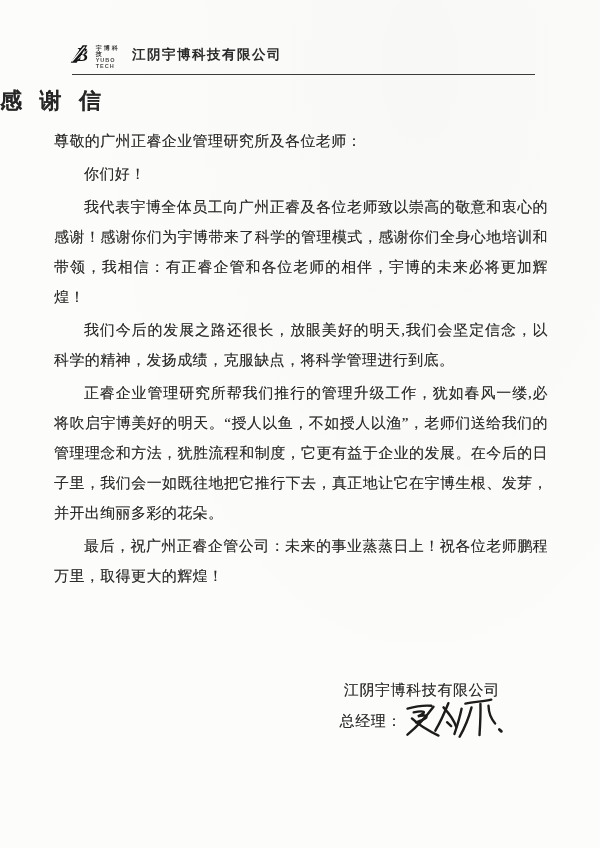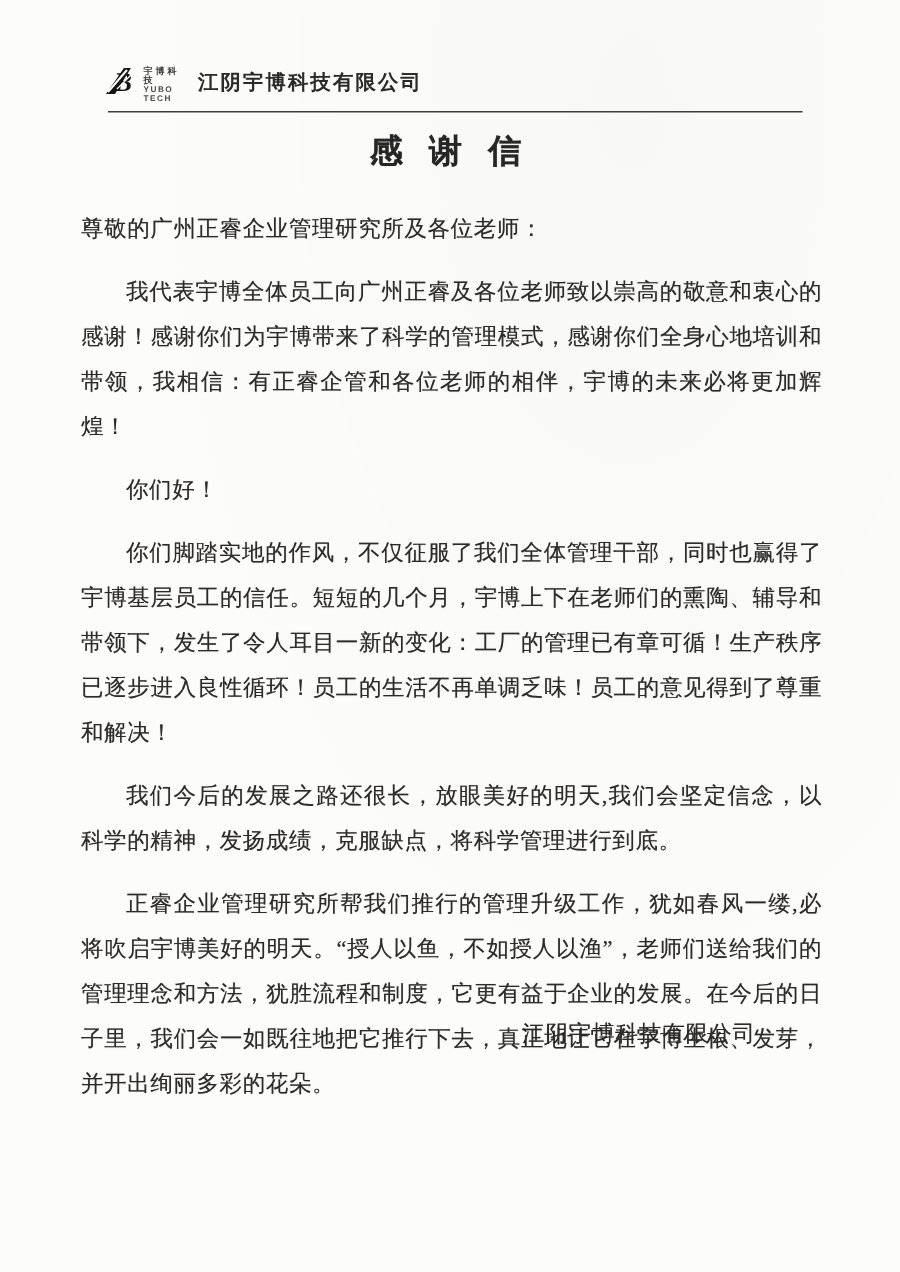--- a/index.html
+++ b/index.html
@@ -36,32 +36,32 @@
     font-size: 13.5px; font-weight: bold; letter-spacing: 1.5px;
     color: #2b2b2b; white-space: nowrap;
   }
   .head-rule {
     position: absolute; left: 72px; top: 74px; width: 463px; height: 0;
     border-top: 1.6px solid #3c3c3c;
   }
   
   .letter-title {
     position: absolute; left: 0; top: 86px; width: 600px;
-    text-align: center; font-size: 22px; font-weight: bold;
+    font-size: 22px; font-weight: bold;
     letter-spacing: 6px; color: #262626; margin: 0;
     text-shadow: 0 0 0.5px rgba(40,40,40,0.55);
   }
   
   .letter-body {
     position: absolute; left: 54px; top: 126px; width: 494px;
     font-size: 15px; line-height: 30px; letter-spacing: 0.4px;
     text-align: justify; color: #2c2b29;
     text-shadow: 0 0 0.5px rgba(45,45,45,0.5);
   }
-  .letter-body p { margin: 12px 0 3px 0; }
+  .letter-body p { margin: 0 0 3px 0; }
   .salutation { text-indent: 0; }
   .indent { text-indent: 2em; }
   
   .sig-block {
     position: absolute; top: 679px; right: 96px;
     text-align: center; color: #2c2b29;
     font-size: 15px; letter-spacing: 0.6px;
     text-shadow: 0 0 0.5px rgba(45,45,45,0.5);
   }
   .sig-company { display: block; line-height: 22px; white-space: nowrap; }
@@ -94,24 +94,43 @@
       </span>
     </div>
     <span class="company-name">江阴宇博科技有限公司</span>
   </div>
   <div class="head-rule"></div>
 
   <h1 class="letter-title">感 谢 信</h1>
 
   <div class="letter-body">
     <p class="salutation">尊敬的广州正睿企业管理研究所及各位老师：</p>
+    <p class="indent">你们好！</p>
     <p class="indent">我代表宇博全体员工向广州正睿及各位老师致以崇高的敬意和衷心的感谢！感谢你们为宇博带来了科学的管理模式，感谢你们全身心地培训和带领，我相信：有正睿企管和各位老师的相伴，宇博的未来必将更加辉煌！</p>
-    <p class="indent">你们好！</p>
-    <p class="indent">你们脚踏实地的作风，不仅征服了我们全体管理干部，同时也赢得了宇博基层员工的信任。短短的几个月，宇博上下在老师们的熏陶、辅导和带领下，发生了令人耳目一新的变化：工厂的管理已有章可循！生产秩序已逐步进入良性循环！员工的生活不再单调乏味！员工的意见得到了尊重和解决！</p>
     <p class="indent">我们今后的发展之路还很长，放眼美好的明天,我们会坚定信念，以科学的精神，发扬成绩，克服缺点，将科学管理进行到底。</p>
     <p class="indent">正睿企业管理研究所帮我们推行的管理升级工作，犹如春风一缕,必将吹启宇博美好的明天。“授人以鱼，不如授人以渔”，老师们送给我们的管理理念和方法，犹胜流程和制度，它更有益于企业的发展。在今后的日子里，我们会一如既往地把它推行下去，真正地让它在宇博生根、发芽，并开出绚丽多彩的花朵。</p>
+    <p class="indent">最后，祝广州正睿企管公司：未来的事业蒸蒸日上！祝各位老师鹏程万里，取得更大的辉煌！</p>
   </div>
 
   <div class="sig-block">
     <span class="sig-company">江阴宇博科技有限公司</span>
+    <div class="sig-row">
+      <span class="sig-role">总经理：</span>
+      <svg class="sig-script" width="100" height="40" viewBox="0 0 100 40" xmlns="http://www.w3.org/2000/svg" fill="none" stroke="#1d1c1b" stroke-width="2.4" stroke-linecap="round" aria-label="夏冬济">
+
+        <path d="M4,9 C12,7 20,6 28,7"></path>
+        <path d="M10,13 C20,11 25,13 14,17 C25,15 27,19 12,23"></path>
+        <path d="M30,8 C22,18 12,28 3,35"></path>
+        <path d="M8,19 C15,26 24,32 34,37"></path>
+        <path d="M45,5 C41,14 36,24 31,32"></path>
+        <path d="M40,9 C46,16 50,22 52,29"></path>
+        <path d="M43,24 L47,28"></path>
+        <path d="M58,11 C56,19 53,28 50,36"></path>
+        <path d="M62,6 C71,4 80,5 88,3"></path>
+        <path d="M68,10 C65,20 60,31 55,39"></path>
+        <path d="M77,7 C77,17 76,28 75,38"></path>
+        <path d="M85,9 C85,16 87,22 91,27"></path>
+        <path d="M95,33 L97,35" stroke-width="2.8"></path>
+      </svg>
+    </div>
   </div>
 
 </div>
 
 </body></html>

